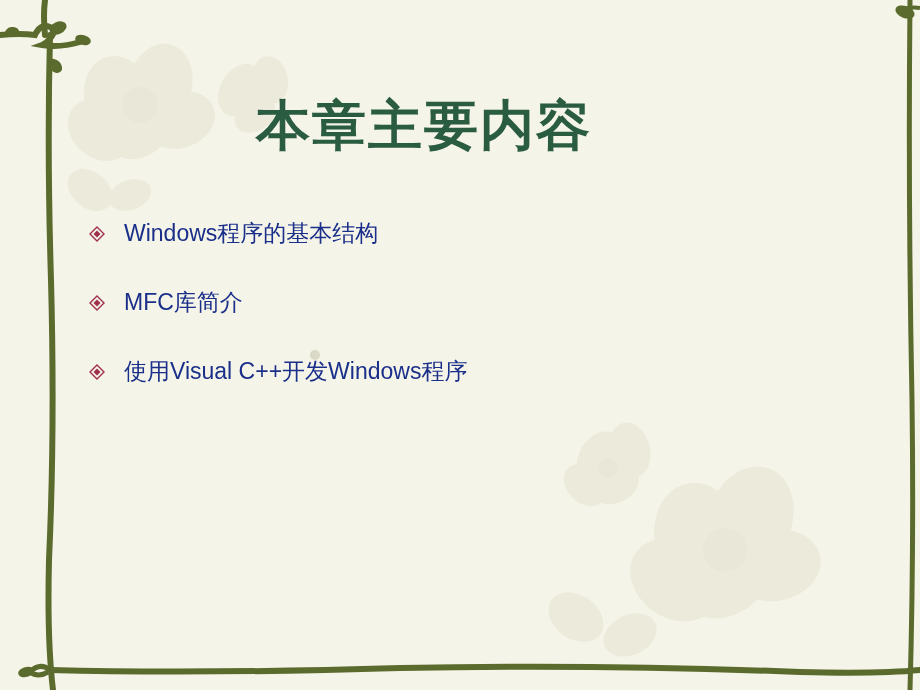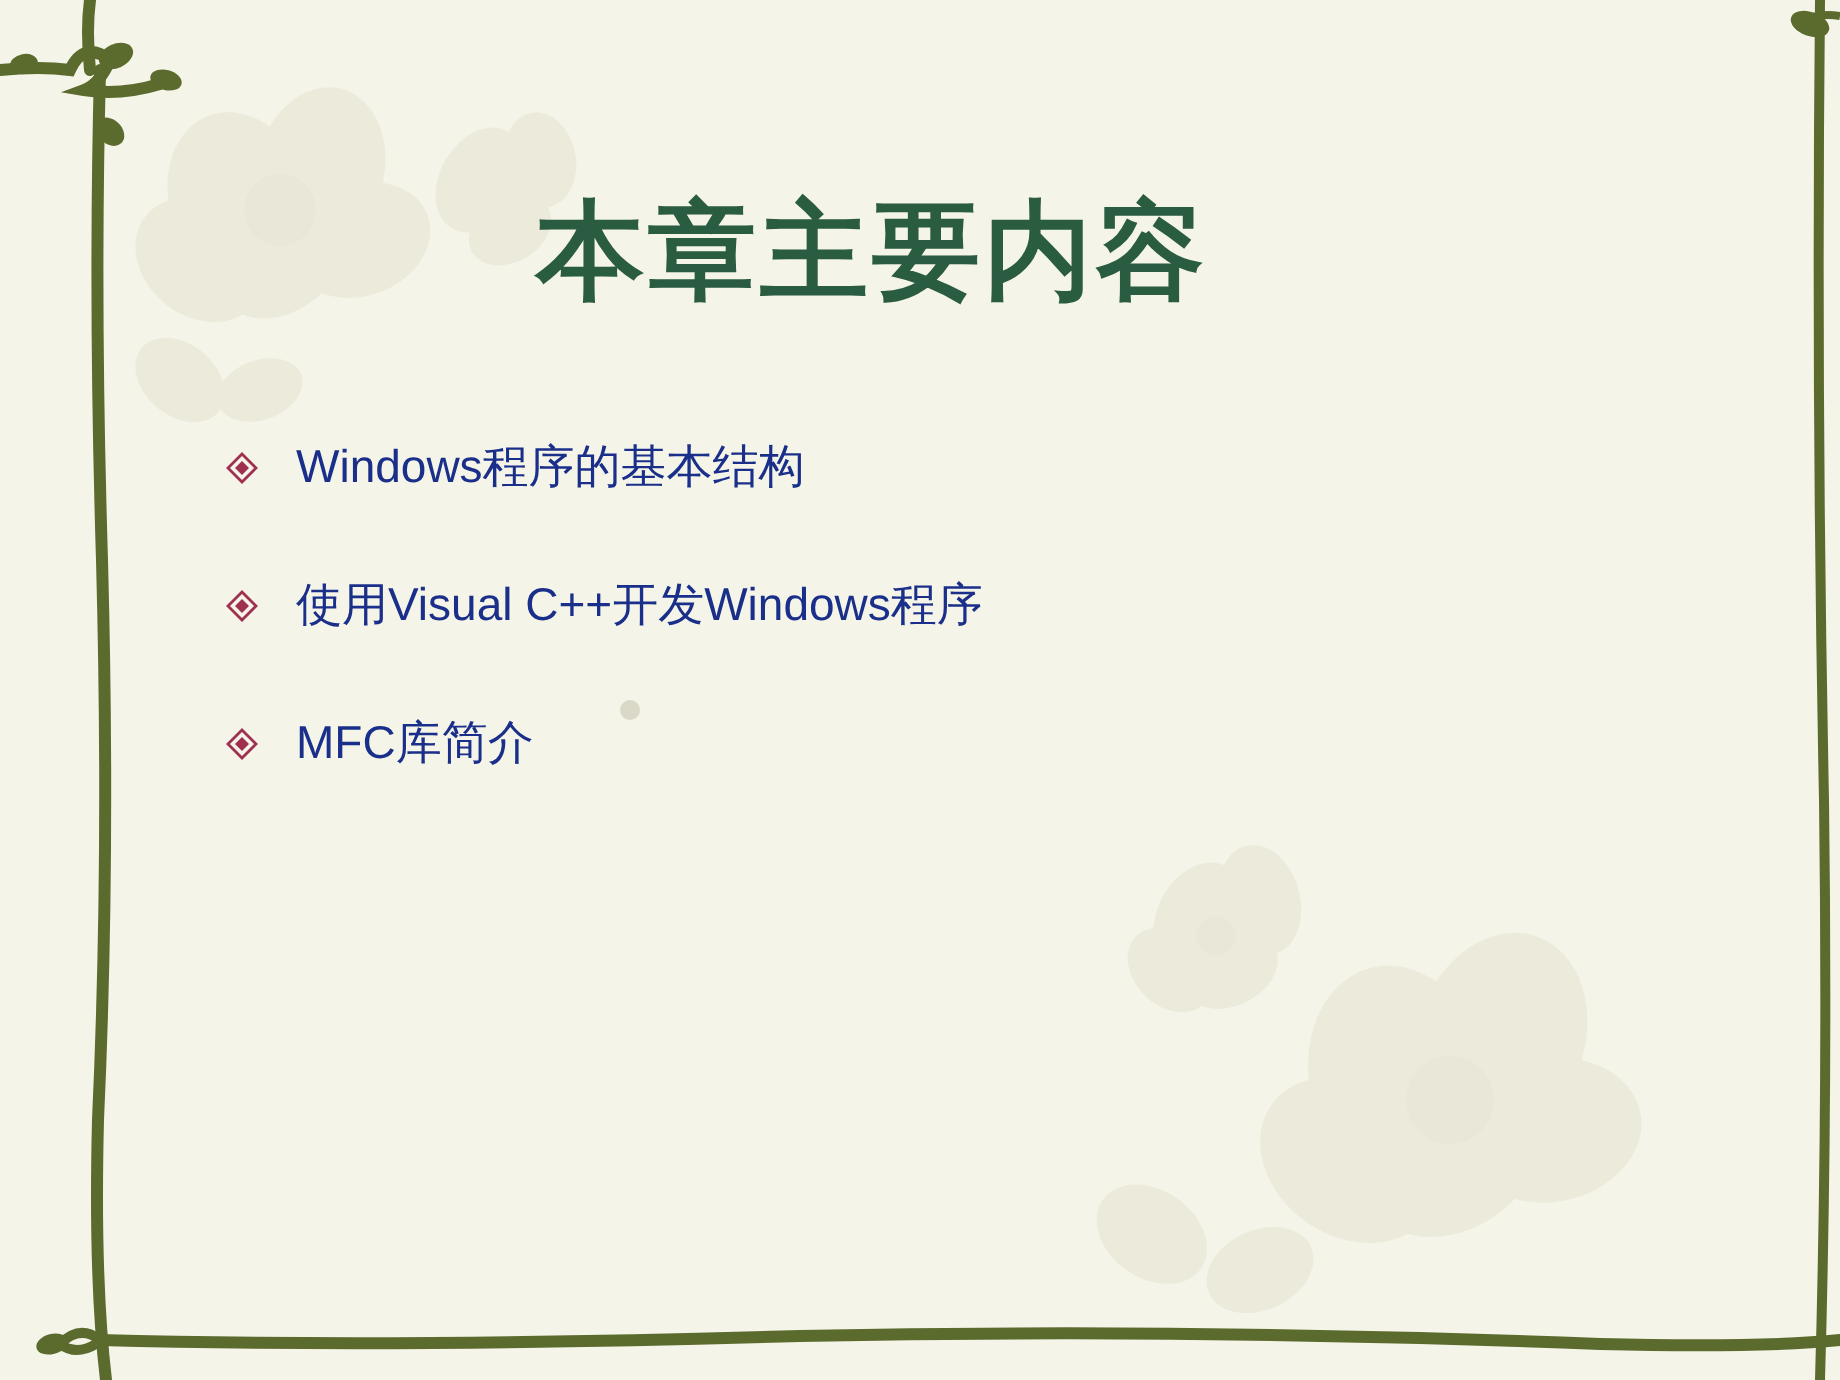--- a/index.html
+++ b/index.html
@@ -80,21 +80,21 @@
     .vine-top-right {
       top: 0;
       right: 0;
       width: 100px;
       height: 30px;
     }
     
     
     .slide-content {
       position: relative;
-      padding: 90px 60px 60px 112px;
+      padding: 90px 60px 60px 88px;
       z-index: 10;
     }
     
     .title {
       font-size: 54px;
       color: #2a5c42;
       font-family: "KaiTi", "STKaiti", "SimSun", serif;
       text-align: center;
       margin-left: -100px;
       margin-bottom: 55px;
@@ -220,25 +220,25 @@
       </span>
       <span>Windows程序的基本结构</span>
     </li>
     <li class="bullet-item">
       <span class="bullet-marker">
         <svg width="16" height="16" viewBox="0 0 16 16">
           <polygon points="8,1 15,8 8,15 1,8" fill="none" stroke="#a03050" stroke-width="1.4"></polygon>
           <polygon points="8,4.5 11.5,8 8,11.5 4.5,8" fill="#a03050"></polygon>
         </svg>
       </span>
-      <span>使用Visual C++开发Windows程序</span>
+      <span>MFC库简介</span>
     </li>
     <li class="bullet-item">
       <span class="bullet-marker">
         <svg width="16" height="16" viewBox="0 0 16 16">
           <polygon points="8,1 15,8 8,15 1,8" fill="none" stroke="#a03050" stroke-width="1.4"></polygon>
           <polygon points="8,4.5 11.5,8 8,11.5 4.5,8" fill="#a03050"></polygon>
         </svg>
       </span>
-      <span>MFC库简介</span>
+      <span>使用Visual C++开发Windows程序</span>
     </li>
   </ul>
 </div>
 
 </body></html>

